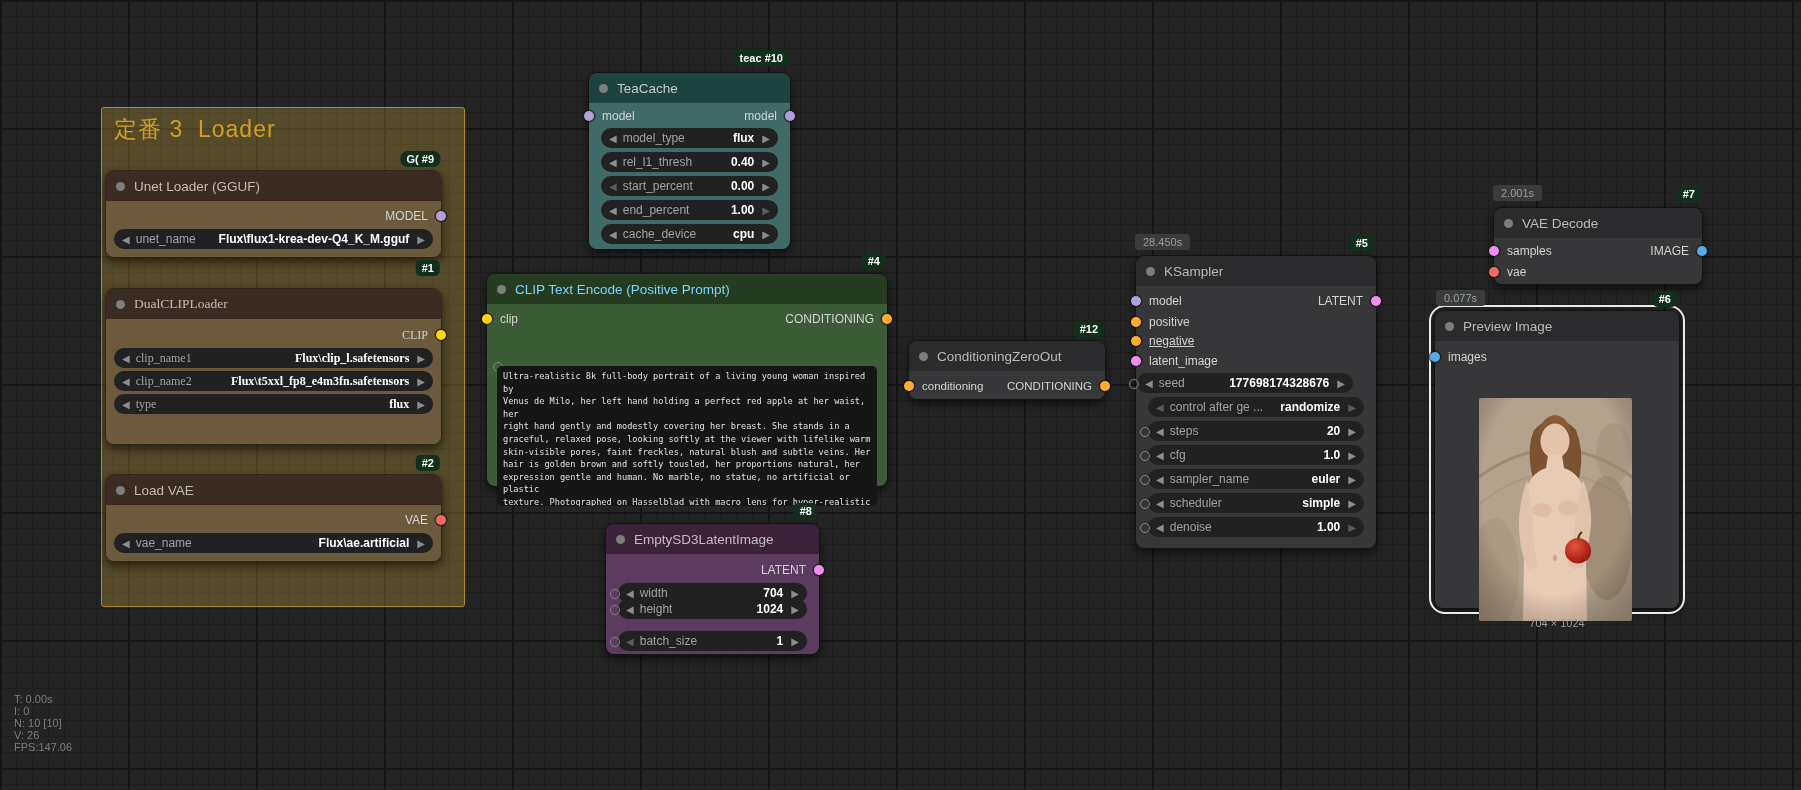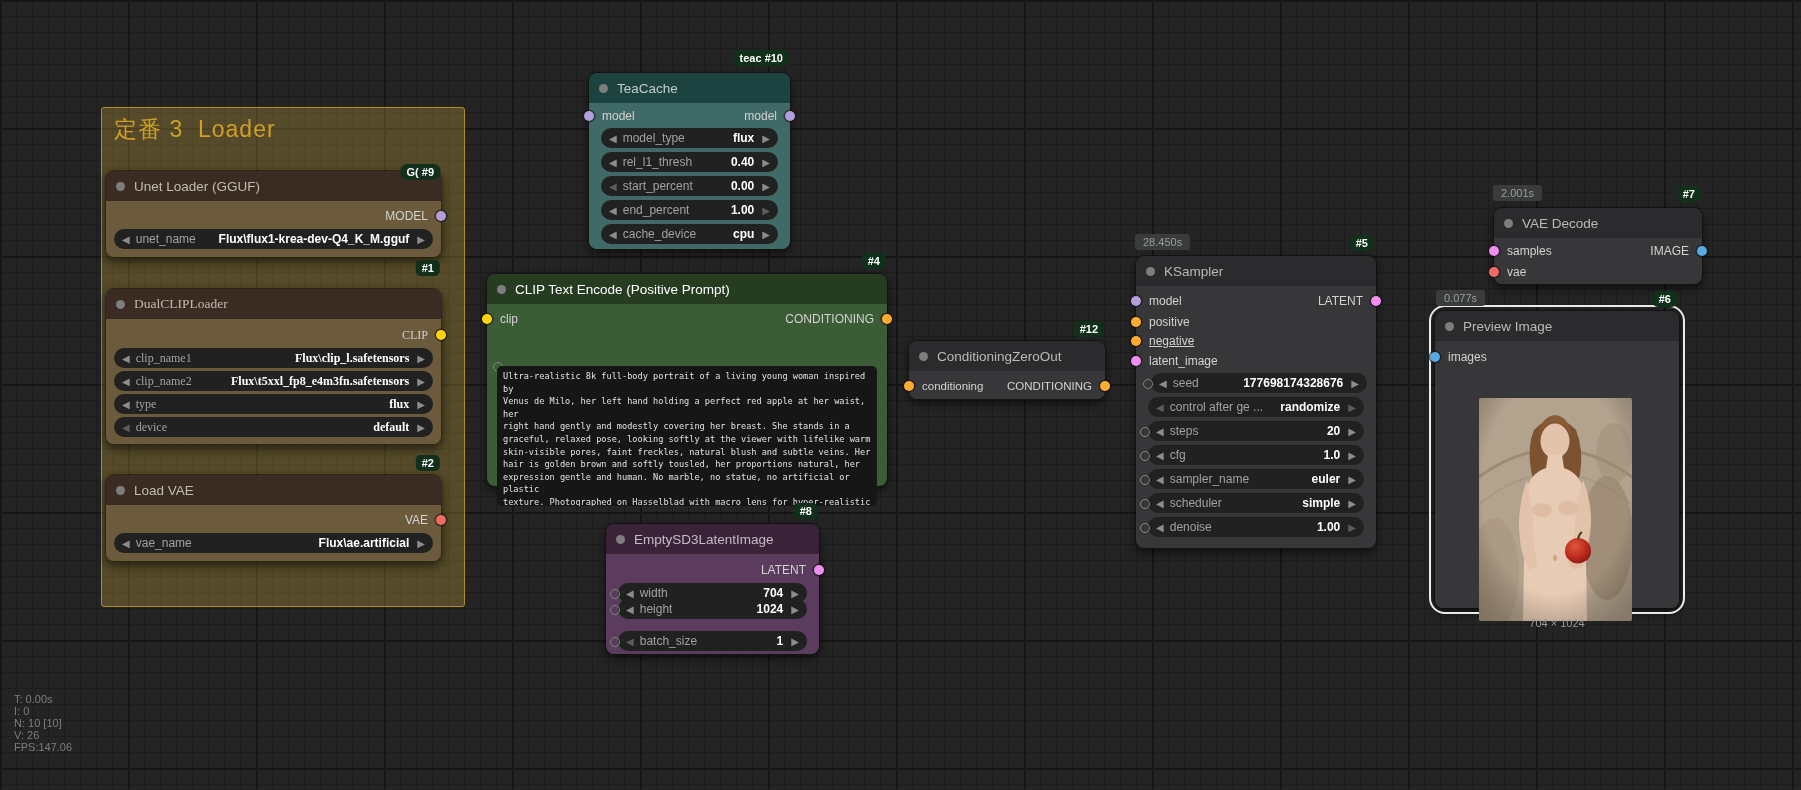--- a/index.html
+++ b/index.html
@@ -20,21 +20,21 @@
   .group{position:absolute;z-index:0;background:rgba(190,156,52,.32);border:1px solid #b08c26;border-radius:3px;}
   .group-title{padding:6px 12px;font-size:23px;color:#cf9f28;letter-spacing:1px;white-space:pre;}
   
   .node{position:absolute;z-index:2;border-radius:9px;box-shadow:0 4px 10px rgba(0,0,0,.55);border:1px solid rgba(0,0,0,.45);}
   .hd{height:30px;display:flex;align-items:center;gap:9px;padding:0 10px;border-radius:8px 8px 0 0;font-size:13.5px;color:#b9b9b9;}
   .bd{position:relative;border-radius:0 0 8px 8px;height:calc(100% - 30px);}
   .coll{width:9px;height:9px;border-radius:50%;background:#7e7e7e;flex:0 0 auto;}
   .node-gray  .hd{background:#2b2b2d;} .node-gray  .bd{background:#373739;}
   .node-brown .hd{background:#3a2c22;color:#c3bcb1;} .node-brown .bd{background:#6b5a3b;}
   .node-teal  .hd{background:#1d4341;color:#c3cdcb;} .node-teal  .bd{background:#3f6a67;}
-  .node-green .hd{background:#253c21;color:#ffffff;} .node-green .bd{background:#3c5b37;}
+  .node-green .hd{background:#253c21;color:#7dd3fc;} .node-green .bd{background:#3c5b37;}
   .node-purple .hd{background:#3a2339;color:#c5bac4;} .node-purple .bd{background:#5b3b5e;}
   
   .slot{position:absolute;left:0;right:0;height:14px;display:flex;align-items:center;font-size:12px;color:#d2d2d2;}
   .slot .dot{width:10px;height:10px;border-radius:50%;box-shadow:0 0 0 1.5px rgba(20,20,20,.6);flex:0 0 auto;}
   .dot-in{position:absolute;left:-5px;}
   .dot-out{position:absolute;right:-5px;}
   .lbl-in{margin-left:13px;}
   .lbl-out{margin-left:auto;margin-right:13px;}
   
   .widget{position:absolute;height:20px;background:#212121;border-radius:10px;display:flex;align-items:center;
@@ -89,21 +89,21 @@
     <path d="M440 519 C 700 519, 1250 271, 1493 271" style="stroke:var(--c-vae)"></path>
     <circle cx="973" cy="395" r="5" style="fill:var(--c-vae)"></circle>
     <path d="M818 569 C 920 569, 1030 360, 1135 360" style="stroke:var(--c-latent)"></path>
     <circle cx="975" cy="465" r="5" style="fill:var(--c-latent)"></circle>
     <path d="M1374 300 C 1420 300, 1450 250, 1493 250" style="stroke:var(--c-latent)"></path>
     <circle cx="1433" cy="275" r="5" style="fill:var(--c-latent)"></circle>
     <path d="M1701 250 C 1600 250, 1540 356, 1434 356" style="stroke:var(--c-link_white)"></path>
     <circle cx="1569" cy="303" r="6" style="fill:var(--c-link_white)"></circle>
   </svg>
 
-  <div class="badge rt" style="left:440px;top:164px;border-radius:7px;">G( #9</div>
+  <div class="badge rt" style="left:440px;top:151px;border-radius:7px;">G( #9</div>
   <div class="badge rt" style="left:440px;top:260px;">#1</div>
   <div class="badge rt" style="left:440px;top:455px;">#2</div>
   <div class="badge rt" style="left:789px;top:50px;">teac #10</div>
   <div class="badge rt" style="left:886px;top:253px;">#4</div>
   <div class="badge rt" style="left:1104px;top:321px;">#12</div>
   <div class="badge rt" style="left:818px;top:503px;">#8</div>
   <div class="badge rt" style="left:1374px;top:235px;">#5</div>
   <div class="time-pill" style="left:1135px;top:234px;">28.450s</div>
   <div class="badge rt" style="left:1701px;top:186px;">#7</div>
   <div class="time-pill" style="left:1493px;top:185px;">2.001s</div>
@@ -150,26 +150,20 @@
         <span class="wlabel">clip_name2</span>
         <span class="wvalue">Flux\t5xxl_fp8_e4m3fn.safetensors</span>
         <span class="arrR"></span>
       </div>
       <div class="widget" style="left:8px;top:75px;width:303px;">
         <span class="arrL"></span>
         <span class="wlabel">type</span>
         <span class="wvalue">flux</span>
         <span class="arrR"></span>
       </div>
-      <div class="widget" style="left:8px;top:98px;width:303px;">
-        <span class="arrL dim"></span>
-        <span class="wlabel">device</span>
-        <span class="wvalue">default</span>
-        <span class="arrR"></span>
-      </div>
     </div>
   </div>
 
   <div class="node node-brown" style="left:105px;top:474px;width:335px;height:86px;">
     <div class="hd">
         <span class="coll"></span>
       <span>Load VAE</span>
       </div>
     <div class="bd">
       <div class="slot" style="top:8px;">
@@ -322,21 +316,21 @@
         <span class="lbl-in">positive</span>
       </div>
       <div class="slot" style="top:48px;text-decoration:underline;">
         <span class="dot dot-in" style="background:var(--c-conditioning)"></span>
         <span class="lbl-in">negative</span>
       </div>
       <div class="slot" style="top:68px;">
         <span class="dot dot-in" style="background:var(--c-latent)"></span>
         <span class="lbl-in">latent_image</span>
       </div>
-      <div class="widget" style="left:15px;top:87px;width:200px;">
+      <div class="widget" style="left:1px;top:87px;width:200px;">
         <span class="ring"></span>
         <span class="arrL"></span>
         <span class="wlabel">seed</span>
         <span class="wvalue">177698174328676</span>
         <span class="arrR"></span>
       </div>
       <div class="widget" style="left:12px;top:111px;width:200px;">
         <span class="arrL dim"></span>
         <span class="wlabel">control after ge ...</span>
         <span class="wvalue">randomize</span>

